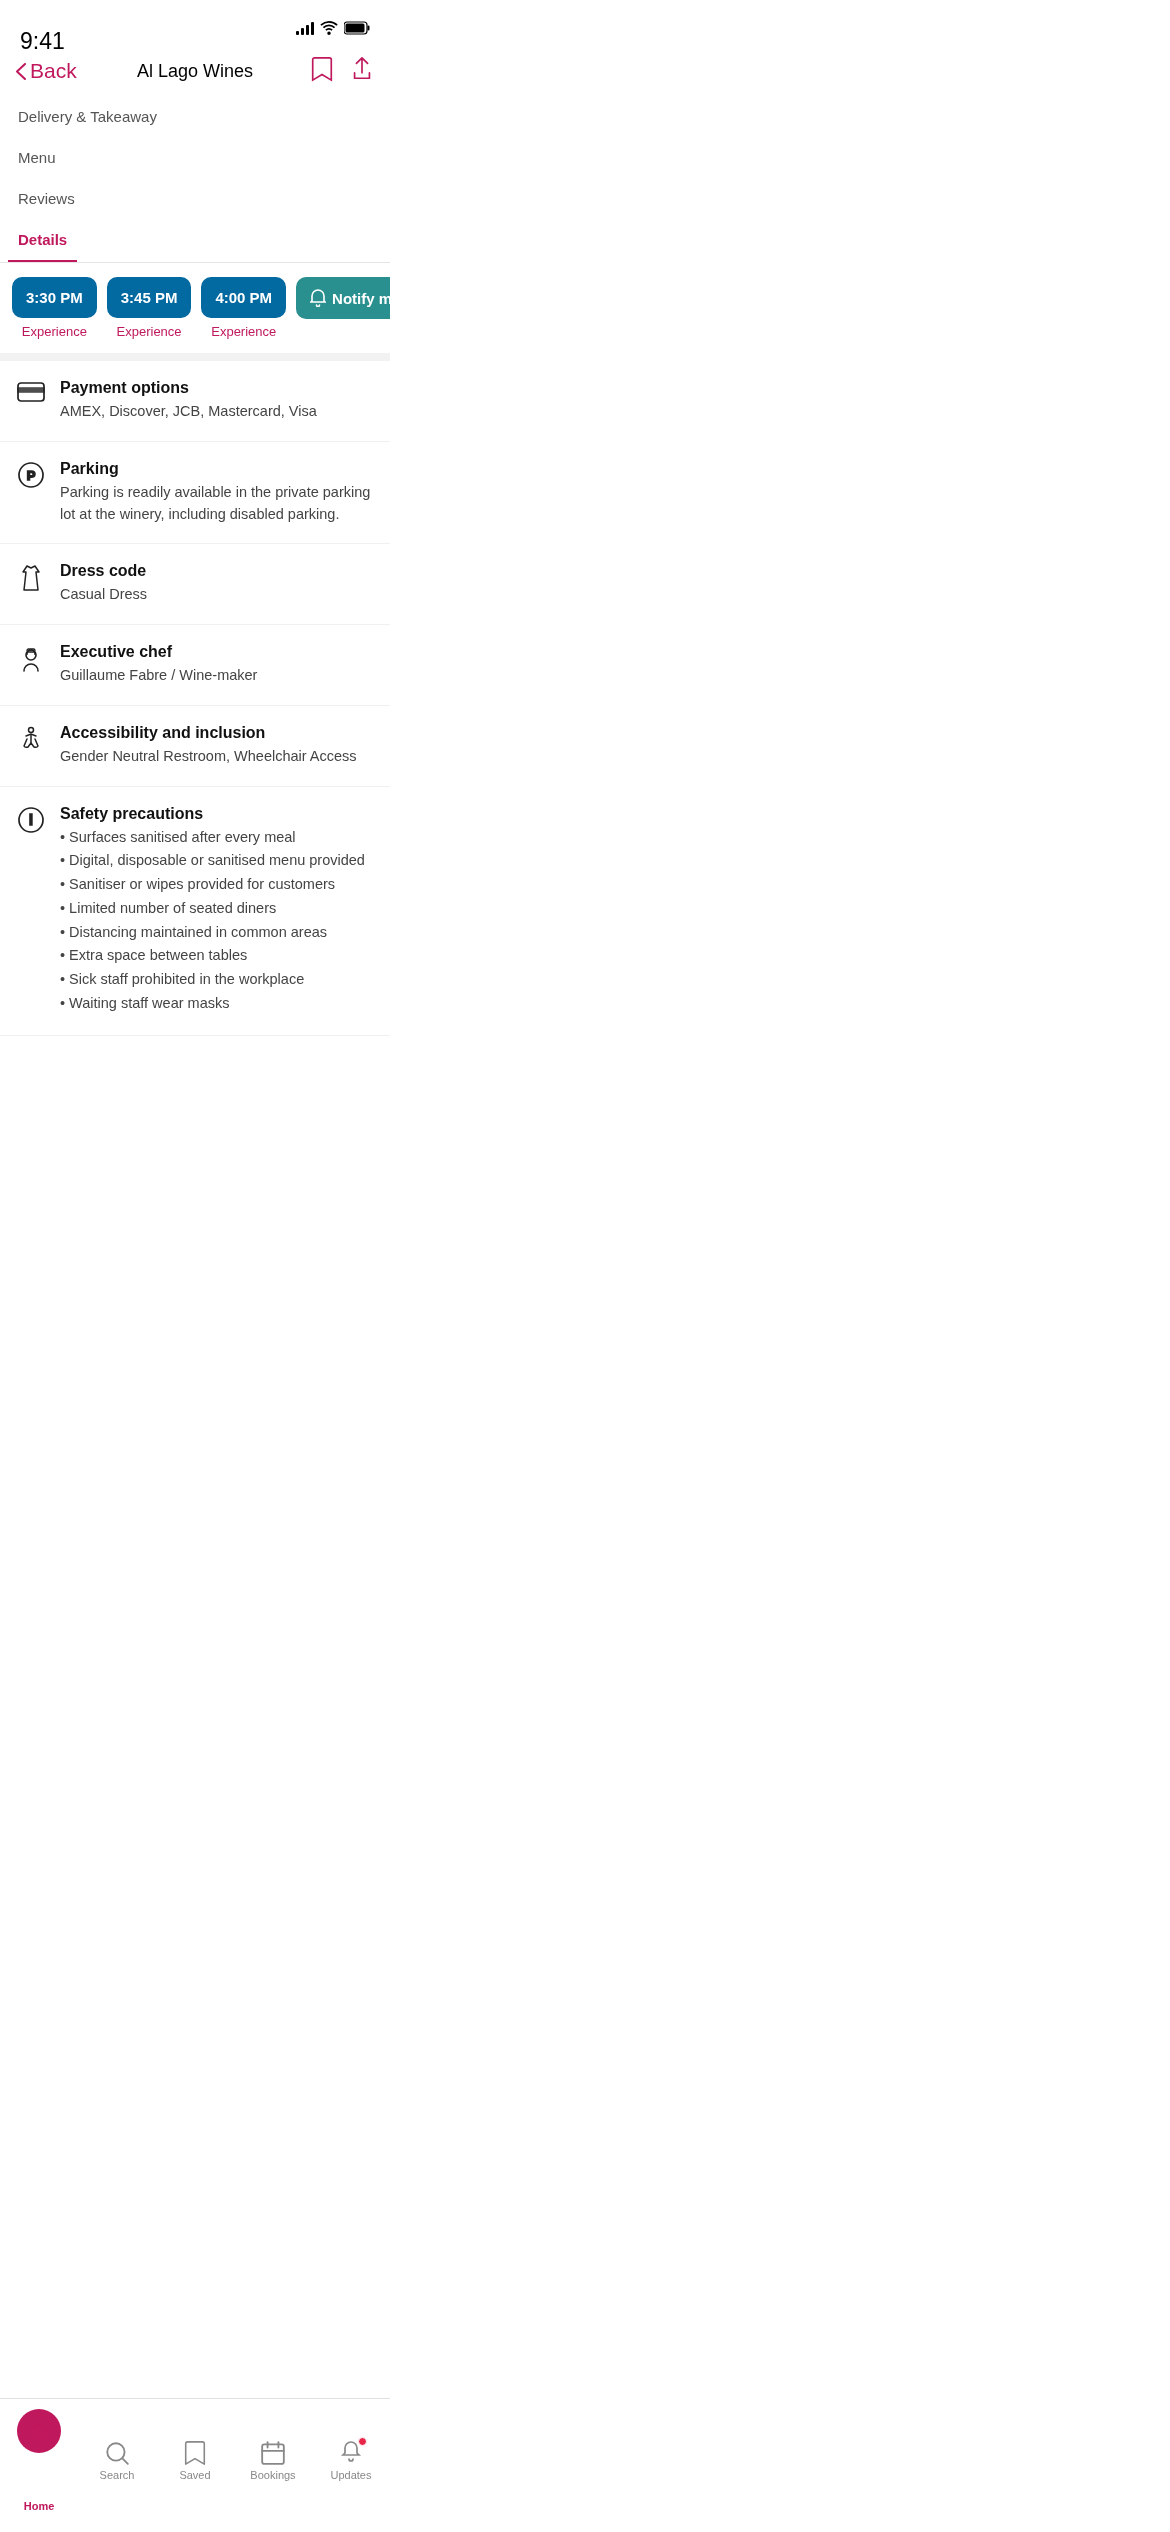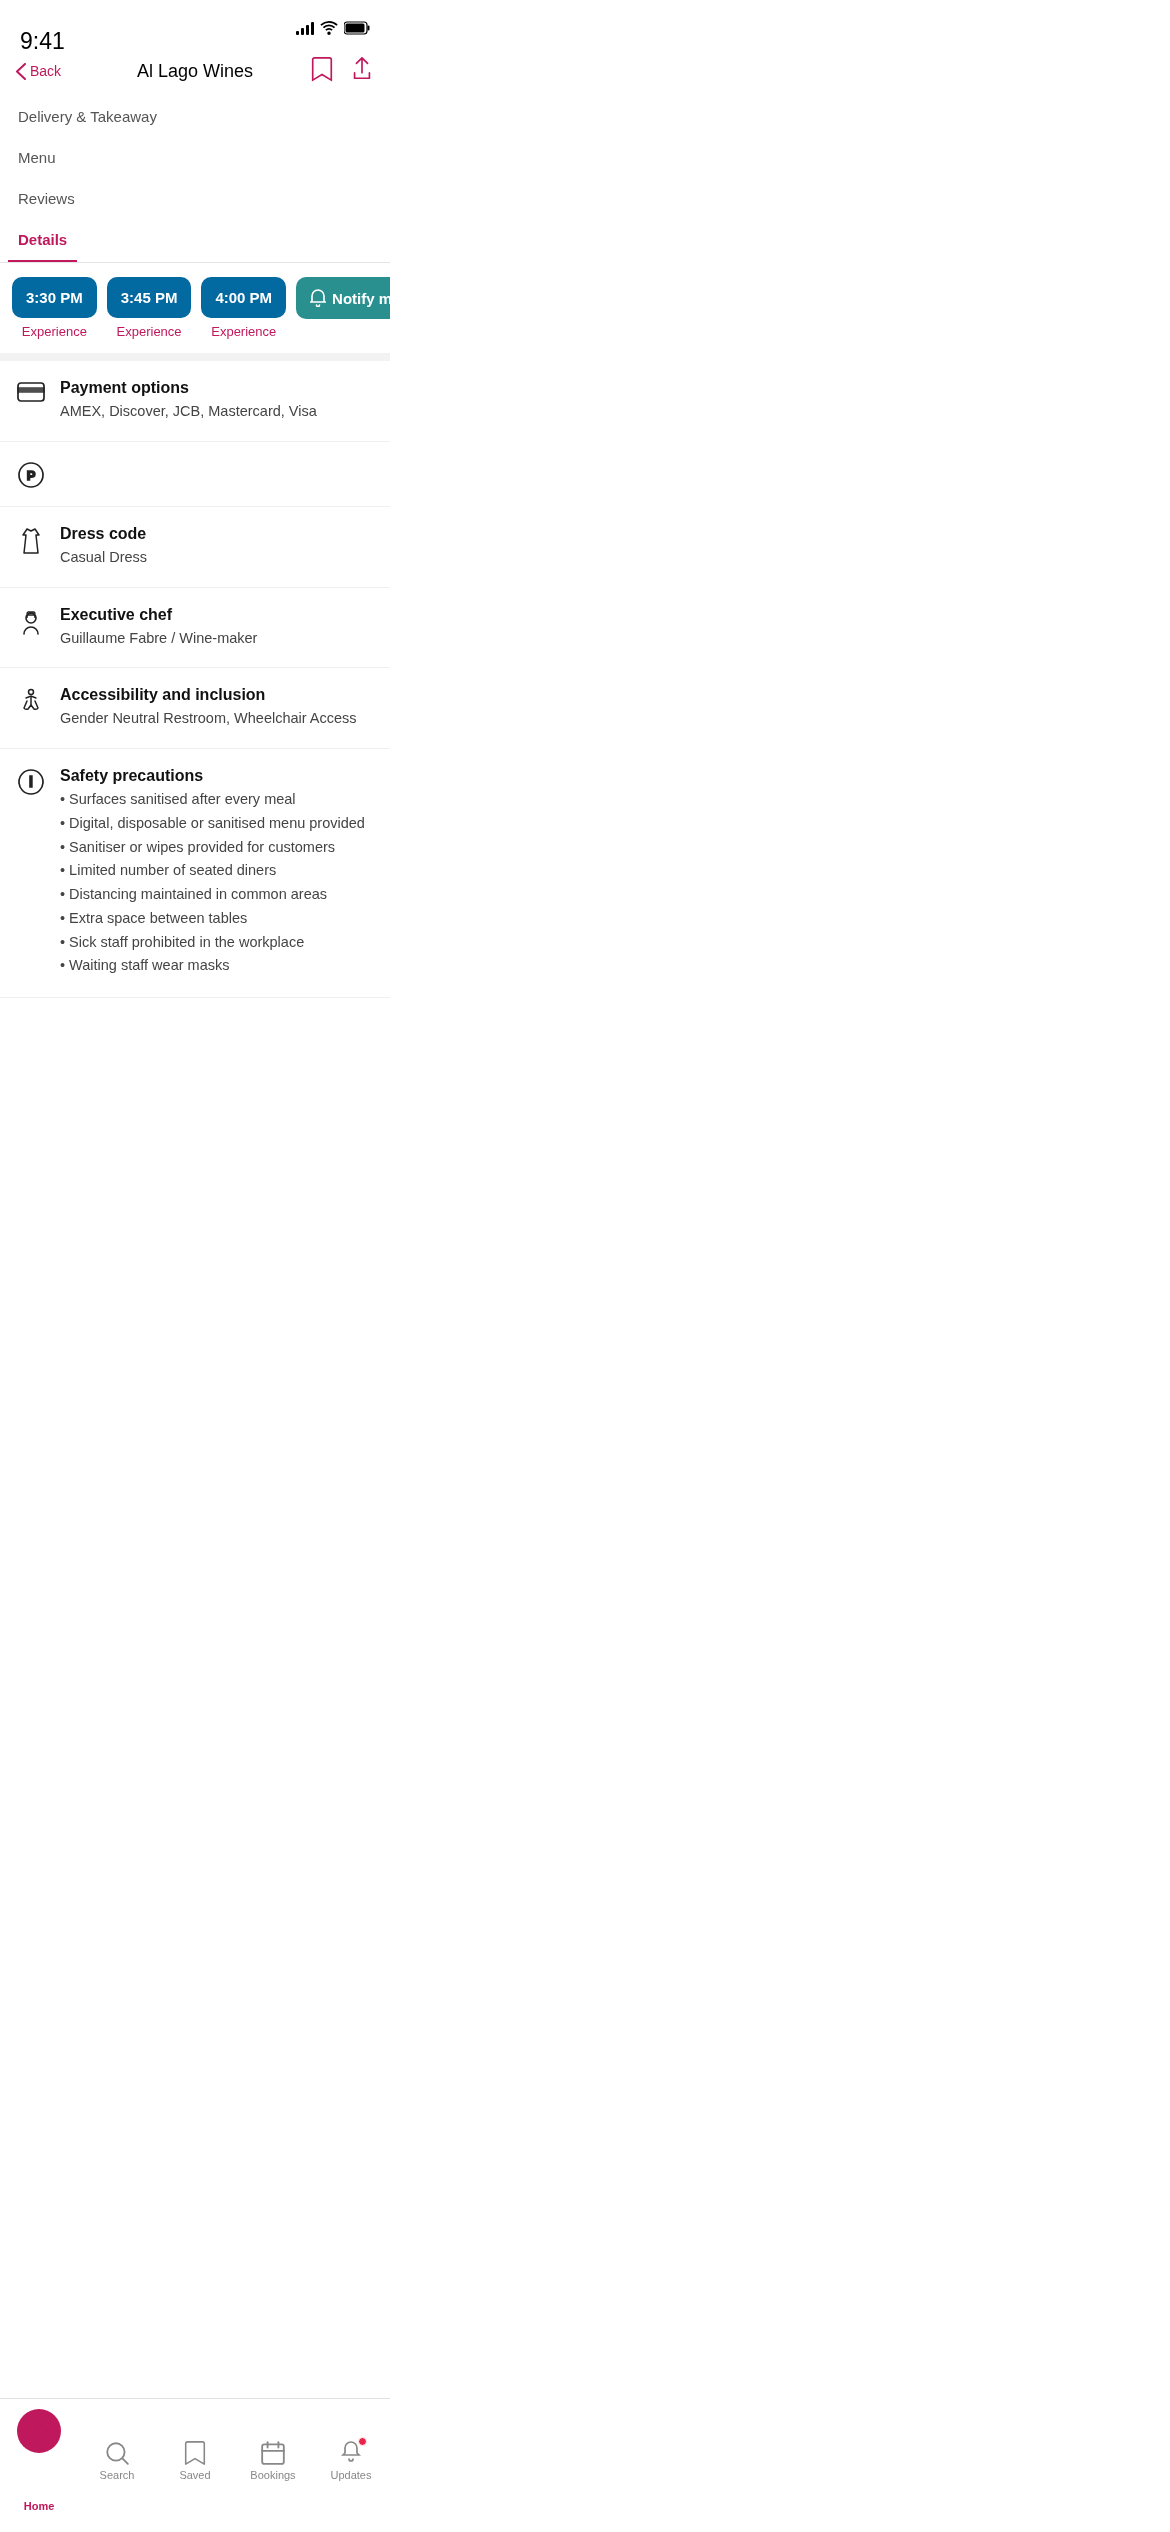--- a/index.html
+++ b/index.html
@@ -50,21 +50,21 @@
       align-items: center;
       justify-content: space-between;
       padding: 8px 16px 10px 16px;
       position: relative;
     }
     .back-btn {
       display: flex;
       align-items: center;
       gap: 4px;
       color: #c0185c;
-      font-size: 14px;
+      font-size: 21px;
       cursor: pointer;
     }
     .back-btn svg {
       fill: #c0185c;
     }
     .header-title {
       position: absolute;
       left: 50%;
       transform: translateX(-50%);
       font-size: 18px;
@@ -372,20 +372,24 @@
         <div class="detail-body">AMEX, Discover, JCB, Mastercard, Visa</div>
       </div>
     </div>
 
     <div class="detail-row">
       <div class="detail-icon">
         <svg width="26" height="26" viewBox="0 0 26 26">
           <circle cx="13" cy="13" r="12" stroke="#222" stroke-width="1.7" fill="none"></circle>
           <text x="13" y="18" text-anchor="middle" font-size="13" font-weight="700" fill="#222" font-family="Arial">P</text>
         </svg>
+      </div>
+      <div class="detail-text">
+        <div class="detail-title">Parking</div>
+        <div class="detail-body">Parking is readily available in the private parking lot at the winery, including disabled parking.</div>
       </div>
     </div>
 
     <div class="detail-row">
       <div class="detail-icon">
         <svg width="26" height="28" viewBox="0 0 26 28">
           <path d="M9 2 L5 8 L8 8 L6 26 L20 26 L18 8 L21 8 L17 2 L13 4 Z" stroke="#222" stroke-width="1.5" fill="none" stroke-linejoin="round"></path>
         </svg>
       </div>
       <div class="detail-text">

